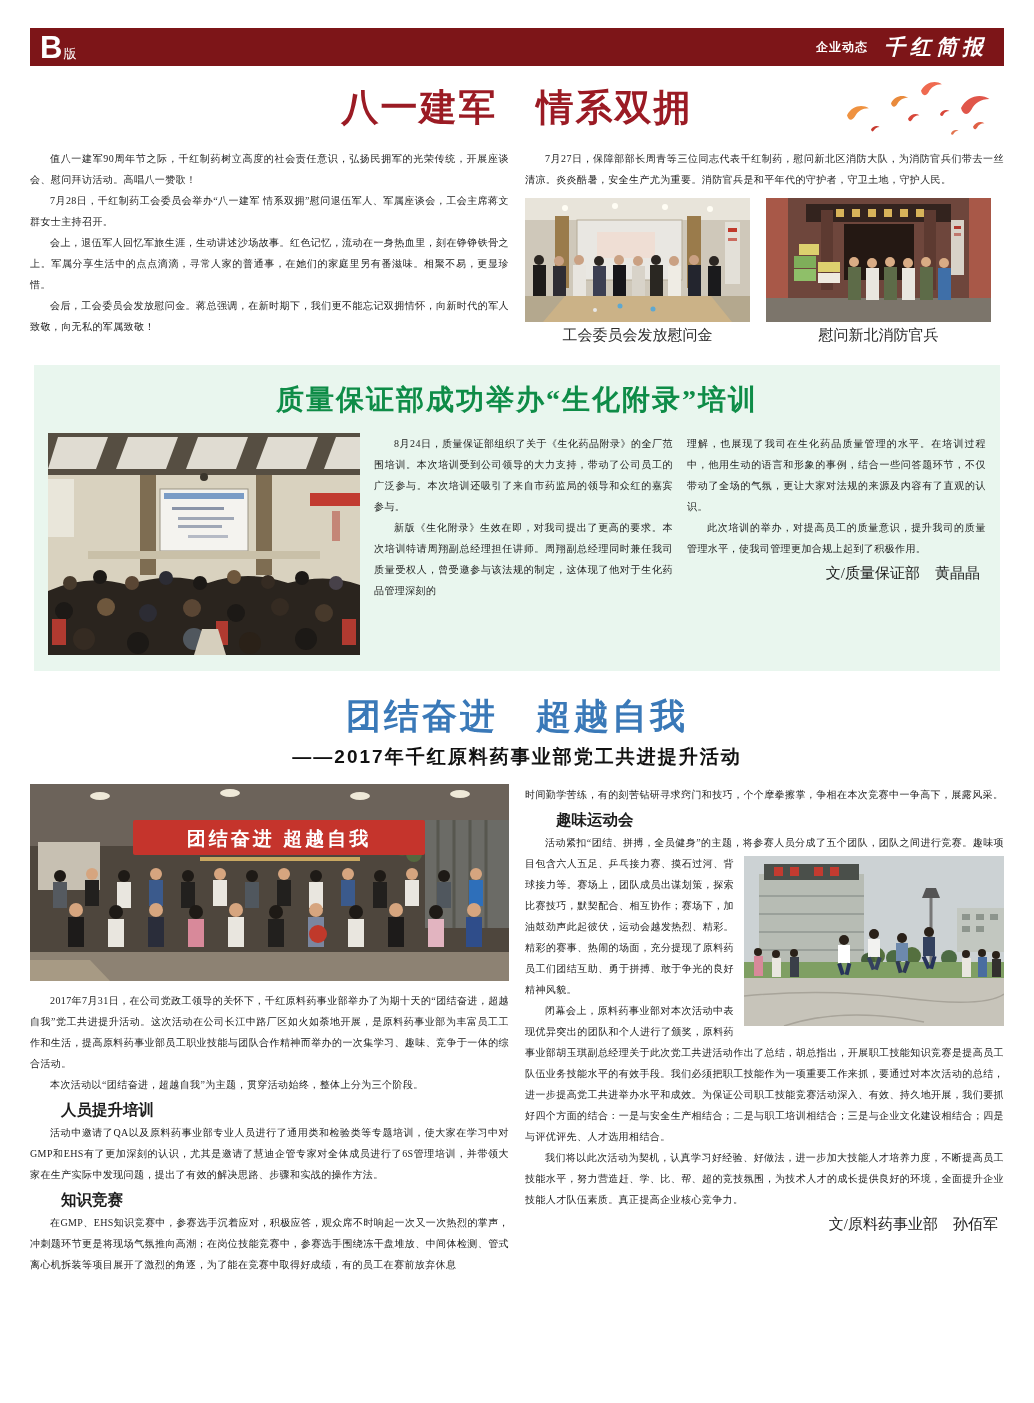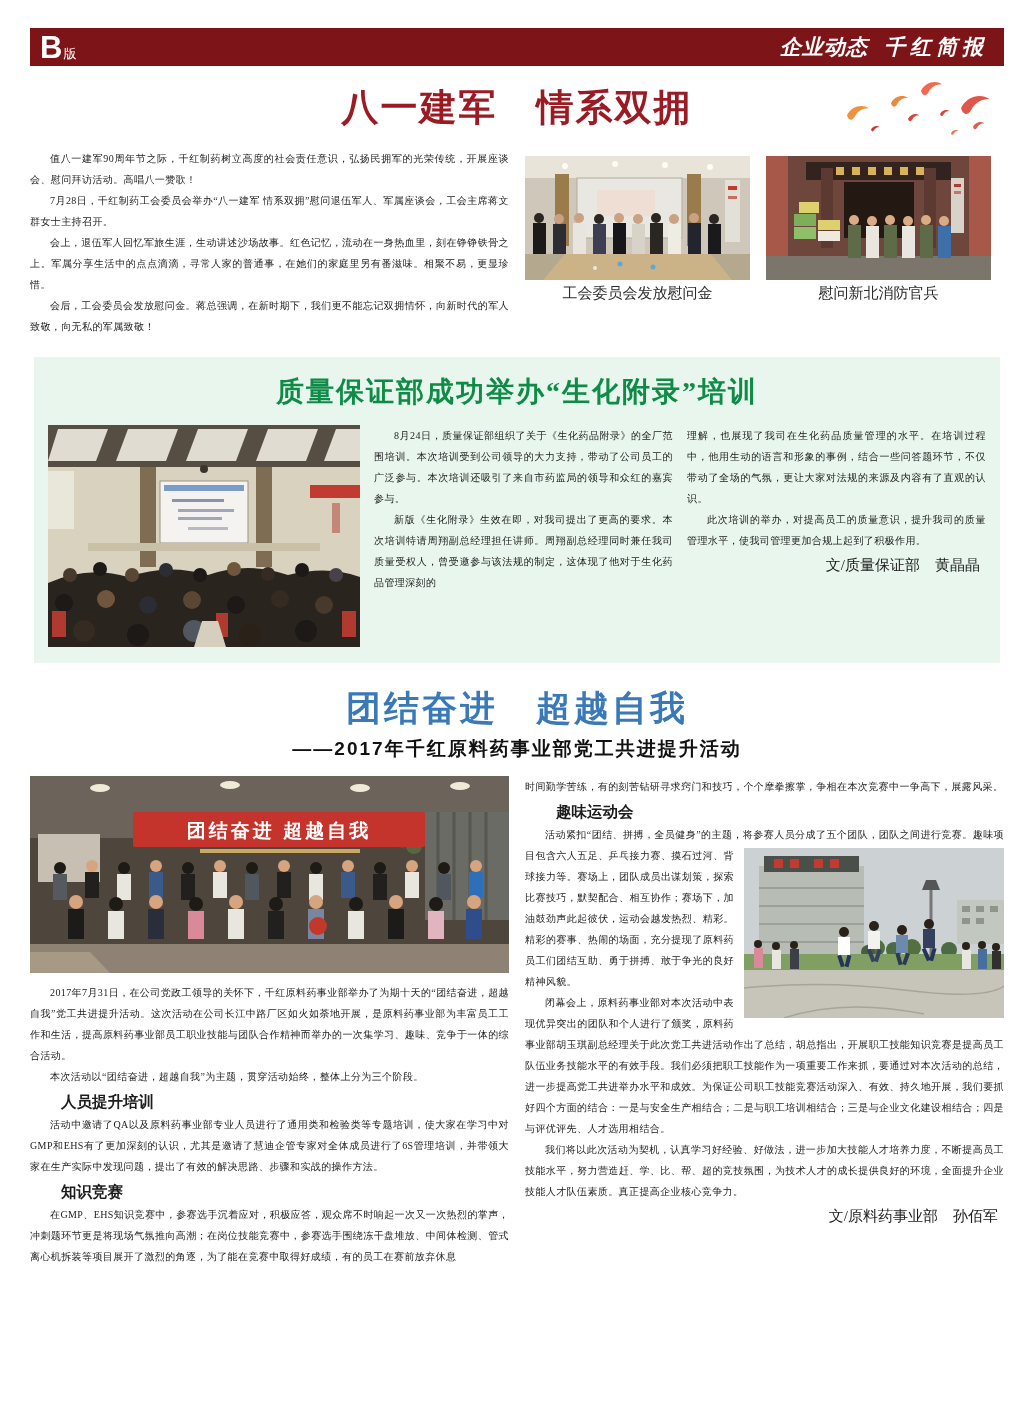--- a/index.html
+++ b/index.html
@@ -9,21 +9,21 @@
     color:#1c1c1c;
   }
   .page{position:relative;width:1034px;height:1403px;box-sizing:border-box;padding:28px 30px 0 30px;}
 
   
   .masthead{height:38px;background:#7d1518;color:#fff;display:flex;justify-content:space-between;align-items:center;padding:0 16px 0 10px;box-sizing:border-box;}
   .edition{display:flex;align-items:baseline;font-family:"Liberation Sans",sans-serif;}
   .ed-b{font-size:31px;font-weight:bold;line-height:1;}
   .ed-suffix{font-size:13px;margin-left:1px;}
   .brand{display:flex;align-items:center;gap:16px;}
-  .brand-small{font-size:21px;font-weight:bold;font-family:"Liberation Sans",sans-serif;letter-spacing:1px;font-style:italic;}
+  .brand-small{font-size:12px;font-weight:bold;font-family:"Liberation Sans",sans-serif;letter-spacing:1px;}
   .brand-name{font-size:21px;font-weight:bold;font-style:italic;letter-spacing:5px;font-family:Liberation Serif, serif;}
 
   
   .a1-title-row{position:relative;text-align:center;margin-top:18px;height:58px;}
   .a1-title{margin:0;font-size:37px;font-weight:bold;color:#9b1b24;letter-spacing:2px;line-height:1.3;}
   .birds{position:absolute;right:-4px;top:-8px;}
   .cols{display:flex;gap:16px;}
   .col{width:479px;box-sizing:border-box;}
   .para{margin:0;font-size:10px;line-height:21px;text-align:justify;letter-spacing:0.4px;}
   .indent{text-indent:2em;}
@@ -84,20 +84,21 @@
 
     <div class="cols mt6">
       <div class="col">
         <p class="para indent">值八一建军90周年节之际，千红制药树立高度的社会责任意识，弘扬民拥军的光荣传统，开展座谈会、慰问拜访活动。高唱八一赞歌！</p>
         <p class="para indent">7月28日，千红制药工会委员会举办“八一建军 情系双拥”慰问退伍军人、军属座谈会，工会主席蒋文群女士主持召开。</p>
         <p class="para indent">会上，退伍军人回忆军旅生涯，生动讲述沙场故事。红色记忆，流动在一身热血里，刻在铮铮铁骨之上。军属分享生活中的点点滴滴，寻常人家的普通事，在她们的家庭里另有番滋味。相聚不易，更显珍惜。</p>
         <p class="para indent">会后，工会委员会发放慰问金。蒋总强调，在新时期下，我们更不能忘记双拥情怀，向新时代的军人致敬，向无私的军属致敬！</p>
       </div>
 
       <div class="col">
+        <p class="para indent">7月27日，保障部部长周青等三位同志代表千红制药，慰问新北区消防大队，为消防官兵们带去一丝清凉。炎炎酷暑，安全生产尤为重要。消防官兵是和平年代的守护者，守卫土地，守护人民。</p>
 
         <div class="photo-row">
           <figure>
             <div class="photo">
               <svg width="225" height="124" viewBox="0 0 225 124">
                 <rect width="225" height="124" fill="#cfc8ba"></rect>
                 <rect width="225" height="22" fill="#e8e4da"></rect>
                 <circle cx="40" cy="10" r="3" fill="#fffdf4"></circle>
                   <circle cx="90" cy="8" r="3" fill="#fffdf4"></circle>
                   <circle cx="140" cy="9" r="3" fill="#fffdf4"></circle>

